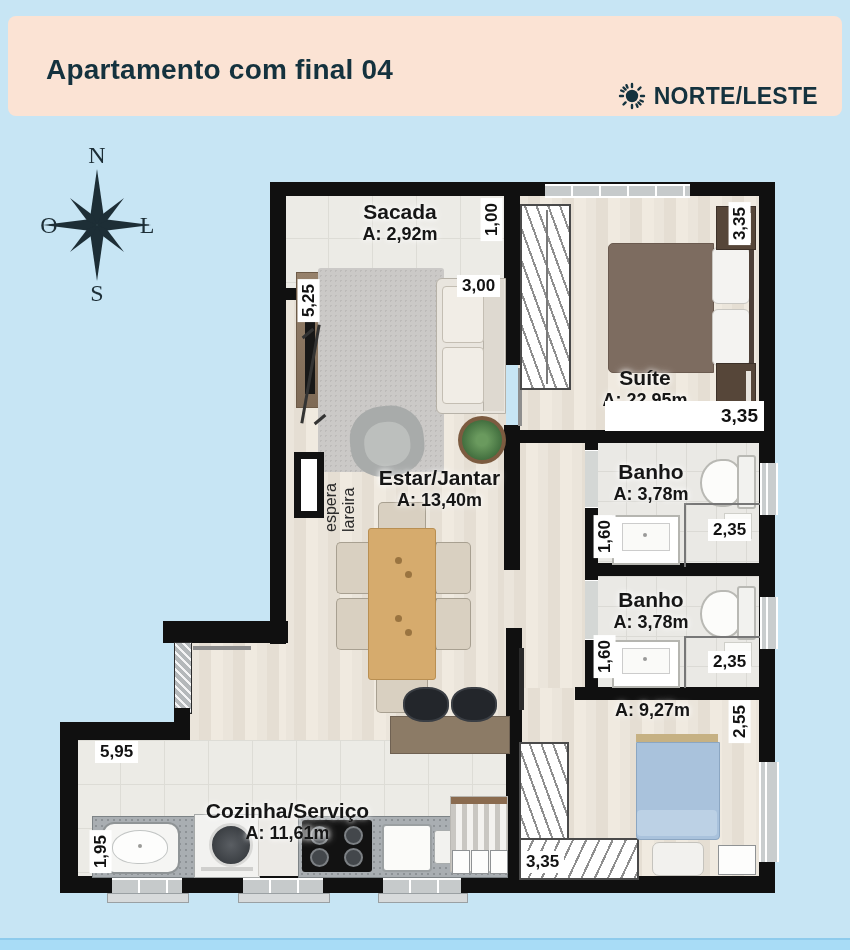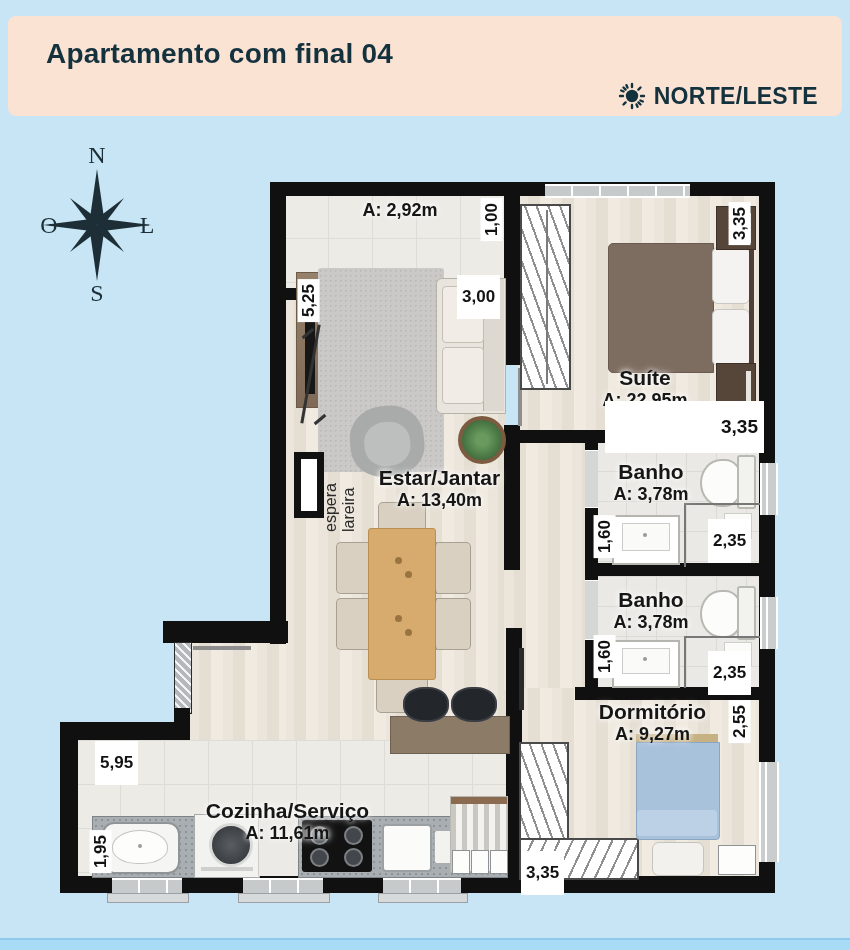--- a/index.html
+++ b/index.html
@@ -1,38 +1,38 @@
 <!DOCTYPE html>
 <html><head>
 <meta charset="utf-8">
 <style>
   html,body{margin:0;padding:0;}
   body{font-family:"Liberation Sans",sans-serif;}
   .canvas{position:relative;width:850px;height:950px;background:#c7e5f4;overflow:hidden;}
   .abs{position:absolute;}
   
   .header{position:absolute;left:8px;top:16px;width:834px;height:100px;background:#fbe3d4;border-radius:8px;}
-  .title{position:absolute;left:38px;top:22px;font-size:28px;font-weight:700;color:#14323e;letter-spacing:.2px;}
+  .title{position:absolute;left:38px;top:38px;font-size:28px;font-weight:700;color:#14323e;letter-spacing:.2px;}
   .subtitle{position:absolute;left:38px;top:66px;font-size:21px;color:#2b4a57;}
   .orientation{position:absolute;right:24px;top:66px;display:flex;align-items:center;gap:8px;color:#14323e;}
   .orientation-text{font-size:23px;font-weight:800;letter-spacing:.3px;}
   
   .footer{position:absolute;left:0;top:938px;width:850px;height:12px;background:#a8dcf6;border-top:2px solid #8ecbec;}
   
   .wall{position:absolute;background:#101010;}
   .floor-wood{position:absolute;background:repeating-linear-gradient(90deg,#ebe5db 0 10px,#e5ded3 10px 22px,#f0eae0 22px 34px);}
   .floor-tile{position:absolute;background-color:#ecebe6;background-image:linear-gradient(#dddcd6 1px,transparent 1px),linear-gradient(90deg,#dddcd6 1px,transparent 1px);background-size:44px 44px;}
   .floor-bath{position:absolute;background-color:#eae9e5;background-image:linear-gradient(#dbdad5 1px,transparent 1px),linear-gradient(90deg,#dbdad5 1px,transparent 1px);background-size:30px 30px;}
   .win-h{position:absolute;background:#c6cacb;border-top:2px solid #fff;border-bottom:2px solid #fff;background-image:repeating-linear-gradient(90deg,transparent 0 26px,#fff 26px 28px);}
   .win-v{position:absolute;border-left:2px solid #fff;border-right:2px solid #fff;background:linear-gradient(90deg,#c9cdce 0 4px,#fff 4px 6px,#c9cdce 6px 12px);}
   .sill{position:absolute;background:#d7dadb;border:1px solid #9aa0a3;}
   .hatch{position:absolute;background-color:#fff;border:2px solid #4a4a4a;background-image:repeating-linear-gradient(70deg,transparent 0 9px,#8f8f8f 9px 11px);}
   .hatch2{position:absolute;background-color:#fff;border:2px solid #4a4a4a;background-image:repeating-linear-gradient(115deg,transparent 0 10px,#8f8f8f 10px 12px);}
   .granite{position:absolute;background-color:#a9aeb2;background-image:radial-gradient(#8d9296 1px,transparent 1px);background-size:6px 6px;border:1px solid #7d8386;}
-  .dim{position:absolute;background:#fff;color:#121212;font-weight:700;font-size:17px;padding:12px 5px;line-height:1.15;white-space:nowrap;}
+  .dim{position:absolute;background:#fff;color:#121212;font-weight:700;font-size:17px;padding:1px 5px;line-height:1.15;white-space:nowrap;}
   .dim-v{writing-mode:vertical-rl;transform:rotate(180deg);padding:5px 1px;}
   .room-label{position:absolute;text-align:center;color:#161616;text-shadow:0 0 5px rgba(255,255,255,.95),0 0 9px rgba(255,255,255,.9);}
   .room-name{font-size:21px;font-weight:700;}
   .room-area{font-size:18px;font-weight:700;}
   .vtext{position:absolute;writing-mode:vertical-rl;transform:rotate(180deg);font-size:16px;color:#2a2a2a;line-height:1.1;}
   .doorline{position:absolute;background:#8e8e8e;}
   .leaf{position:absolute;background:#2a2a2a;}
   .doorslab{position:absolute;background:#d4d7d5;border-top:1px solid #fff;border-bottom:1px solid #fff;}
   .chair{position:absolute;background:#d9d0c1;border:1px solid #a8a091;border-radius:5px;}
   .stool{position:absolute;background:#23262b;border:2px solid #3a3e44;border-radius:45%;}
@@ -247,40 +247,40 @@
   </div>
   <div class="abs" style="left:450px;top:796px;width:56px;height:74px;background:#efeeeb;border:1px solid #b9b7b2;">
     <div class="abs" style="left:0;top:0;width:100%;height:7px;background:#8a6b4f;"></div>
     <div class="abs" style="left:0;top:7px;width:100%;height:67px;background:repeating-linear-gradient(90deg,#c9c7c2 0 5px,#f3f2ef 5px 11px);"></div>
   </div>
   <div class="whitebox" style="left:452px;top:850px;width:16px;height:22px;"></div>
   <div class="whitebox" style="left:471px;top:850px;width:16px;height:22px;"></div>
   <div class="whitebox" style="left:490px;top:850px;width:16px;height:22px;"></div>
 
   <div class="room-label" style="left:325px;top:200px;width:150px;">
+    <div class="room-name">Sacada</div>
     <div class="room-area">A: 2,92m</div>
   </div>
   <div class="room-label" style="left:565px;top:366px;width:160px;">
     <div class="room-name">Suíte</div>
     <div class="room-area">A: 22,95m</div>
   </div>
   <div class="room-label" style="left:352px;top:466px;width:175px;">
     <div class="room-name">Estar/Jantar</div>
     <div class="room-area">A: 13,40m</div>
   </div>
   <div class="room-label" style="left:592px;top:460px;width:118px;">
     <div class="room-name">Banho</div>
     <div class="room-area">A: 3,78m</div>
   </div>
   <div class="room-label" style="left:592px;top:588px;width:118px;">
     <div class="room-name">Banho</div>
     <div class="room-area">A: 3,78m</div>
   </div>
   <div class="room-label" style="left:570px;top:700px;width:165px;">
-    <div class="room-name">Dormitório</div>
     <div class="room-area">A: 9,27m</div>
   </div>
   <div class="room-label" style="left:190px;top:799px;width:195px;">
     <div class="room-name">Cozinha/Serviço</div>
     <div class="room-area">A: 11,61m</div>
   </div>
 
   <div class="dim dim-v" style="left:481px;top:198px;">1,00</div>
   <div class="dim" style="left:457px;top:275px;">3,00</div>
   <div class="dim dim-v" style="left:298px;top:279px;">5,25</div>

